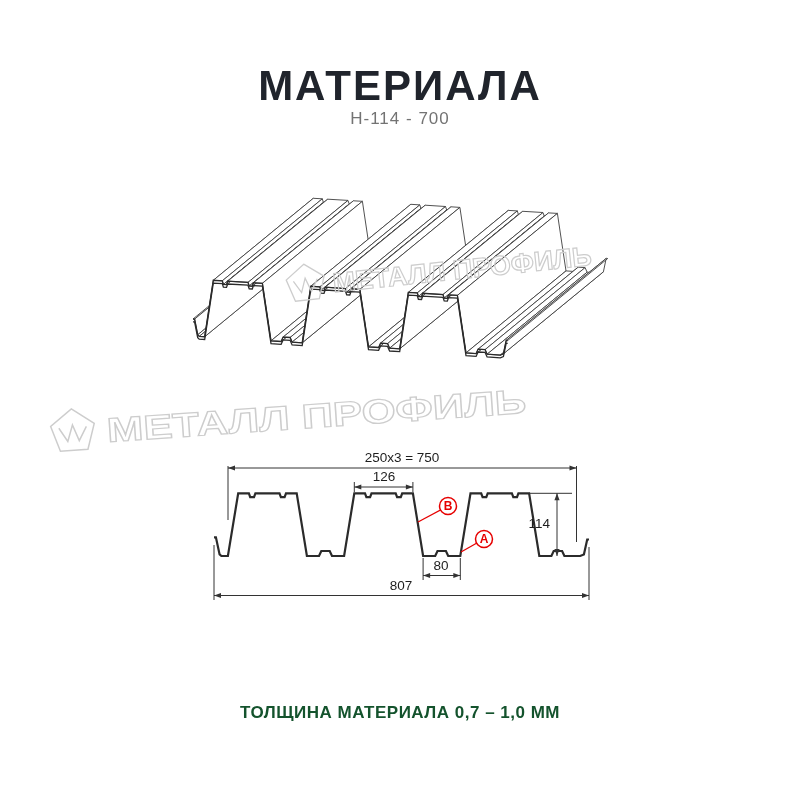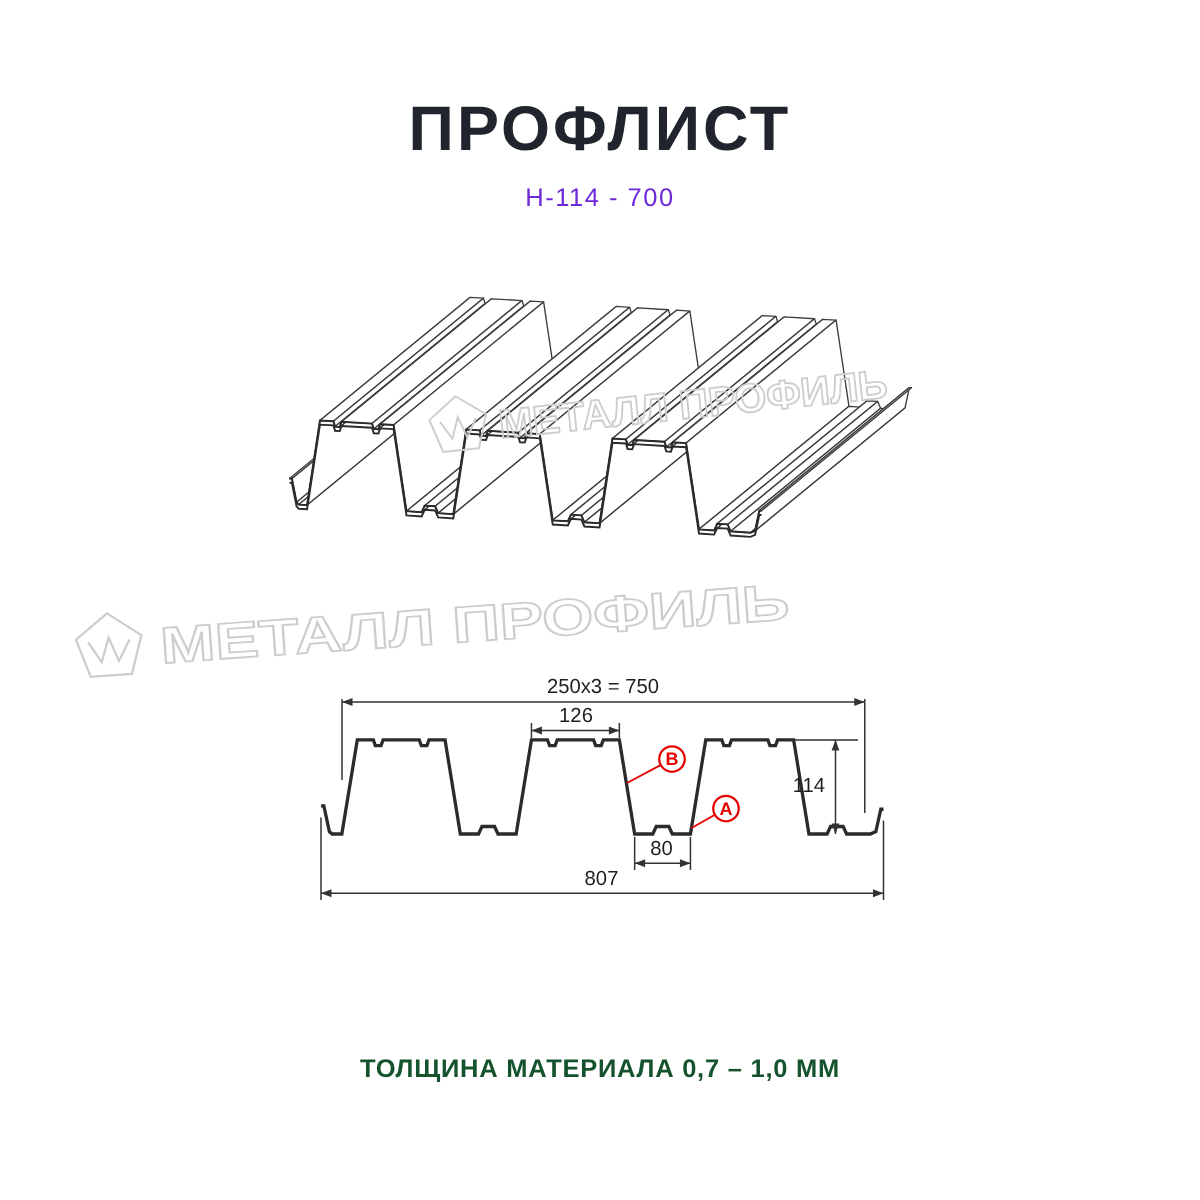--- a/index.html
+++ b/index.html
@@ -1,37 +1,37 @@
 <!DOCTYPE html>
 <html><head>
 <meta charset="utf-8">
 <style>
   *{margin:0;padding:0;box-sizing:border-box}
   html,body{background:#fff}
   body{width:800px;height:800px;font-family:"Liberation Sans",sans-serif}
   .page{position:relative;width:800px;height:800px;background:#fff;overflow:hidden}
   .title{position:absolute;top:62px;left:0;width:100%;text-align:center;
          font-size:42px;font-weight:800;letter-spacing:2px;color:#20242c}
-  .subtitle{position:absolute;top:122px;left:0;width:100%;text-align:center;
-         font-size:17px;font-weight:500;letter-spacing:1px;color:#6d28d9}
+  .subtitle{position:absolute;top:109px;left:0;width:100%;text-align:center;
+         font-size:17px;font-weight:500;letter-spacing:1px;color:#737373}
   .footer{position:absolute;top:703px;left:0;width:100%;text-align:center;
          font-size:17px;font-weight:600;letter-spacing:.5px;color:#14532d}
   svg.drawing{position:absolute;left:0;top:0}
   .dim{font-size:13.5px;fill:#1e1e1e;text-anchor:middle;font-family:"Liberation Sans",sans-serif}
   .callout{font-size:12px;font-weight:bold;fill:#e60000;text-anchor:middle;font-family:"Liberation Sans",sans-serif}
   .wm{font-weight:bold;fill:none;stroke:#cdcdcd;stroke-width:1.2px;font-family:"Liberation Sans",sans-serif}
   .wm1{font-size:27px}
   .wm2{font-size:34px}
 </style>
 </head>
 <body>
 
 <div class="page">
 
-  <div class="title">ПРОФЛИСТ</div>
+  <div class="title">МАТЕРИАЛА</div>
   <div class="subtitle">Н-114 - 700</div>
 
   <svg class="drawing" width="800" height="800" viewBox="0 0 800 800">
 
     <g id="iso-geo">
         <polygon points="193.0,319.0 194.6,319.1 294.6,237.1 293.0,237.0" fill="#fff" stroke="#3d3d3d" stroke-width="0.9" stroke-linejoin="round"></polygon>
         <polygon points="194.6,319.1 197.7,334.8 297.7,252.8 294.6,237.1" fill="#fff" stroke="#3d3d3d" stroke-width="0.9" stroke-linejoin="round"></polygon>
         <polygon points="197.7,334.8 199.2,336.4 299.2,254.4 297.7,252.8" fill="#fff" stroke="#3d3d3d" stroke-width="0.9" stroke-linejoin="round"></polygon>
         <polygon points="199.2,336.4 204.7,336.7 304.7,254.7 299.2,254.4" fill="#fff" stroke="#3d3d3d" stroke-width="0.9" stroke-linejoin="round"></polygon>
         <polygon points="204.7,336.7 213.3,280.3 313.3,198.3 304.7,254.7" fill="#fff" stroke="#3d3d3d" stroke-width="0.9" stroke-linejoin="round"></polygon>

